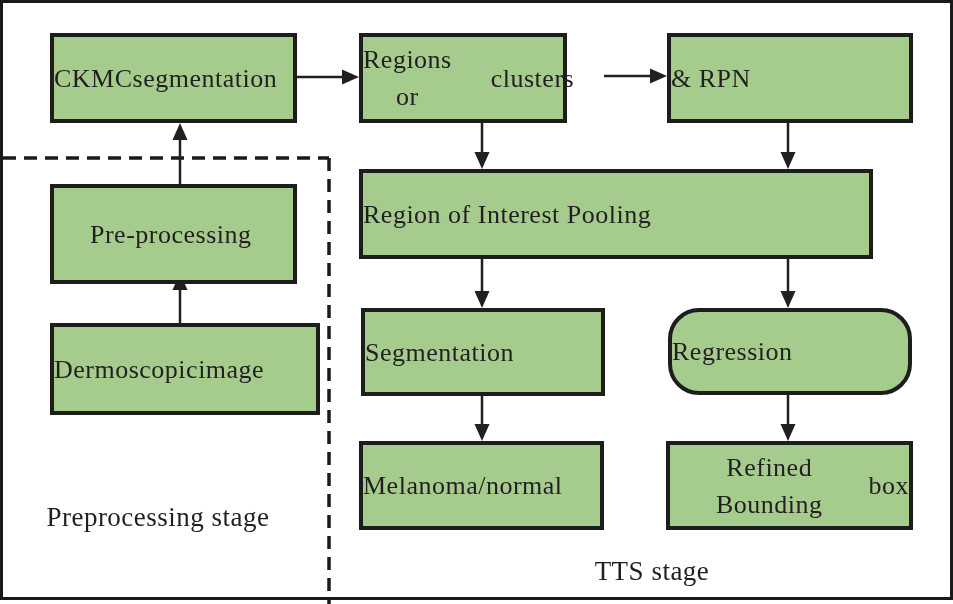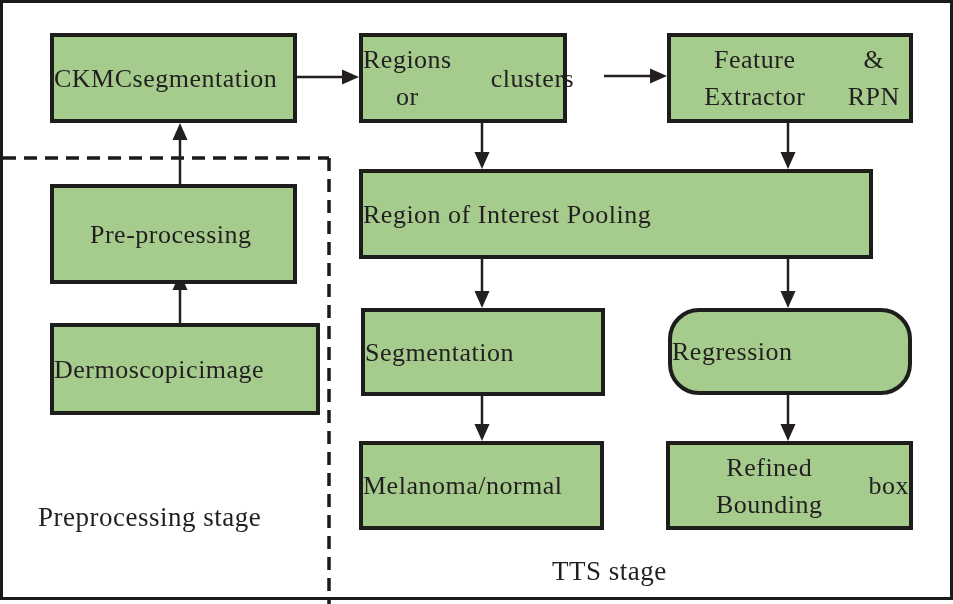--- a/index.html
+++ b/index.html
@@ -51,20 +51,21 @@
   #node-preprocessing{ left: 50px;  top: 184px; width: 247px; height: 100px; padding-left: 36px; }
   #node-dermoscopic  { left: 50px;  top: 323px; width: 270px; height: 92px; }
   #node-segmentation { left: 361px; top: 308px; width: 244px; height: 88px; }
   #node-regression   { left: 668px; top: 308px; width: 244px; height: 87px; border-radius: 31px; }
   #node-melanoma     { left: 359px; top: 441px; width: 245px; height: 89px; }
   #node-refined      { left: 666px; top: 441px; width: 247px; height: 89px; }
   .stage-label {
     position: absolute;
     font-size: 27px;
     letter-spacing: 0.5px;
+    text-align: center;
     white-space: nowrap;
   }
   #label-preprocessing { left: 38px;  top: 502px; width: 240px; }
   #label-tts           { left: 552px; top: 556px; width: 200px; }
 </style>
 </head>
 <body>
 
 <div class="canvas">
 
@@ -123,21 +124,20 @@
     <span>CKMC</span>
     <span>segmentation</span>
   </div>
 
   <div class="node" id="node-regions">
     <span>Regions or</span>
     <span>clusters</span>
   </div>
 
   <div class="node" id="node-feature">
-    <span>Feature Extractor</span>
     <span>&amp; RPN</span>
   </div>
 
   <div class="node" id="node-roi">
     <span>Region of Interest Pooling</span>
   </div>
 
   <div class="node" id="node-preprocessing">
     <span>Pre-processing</span>
   </div>

